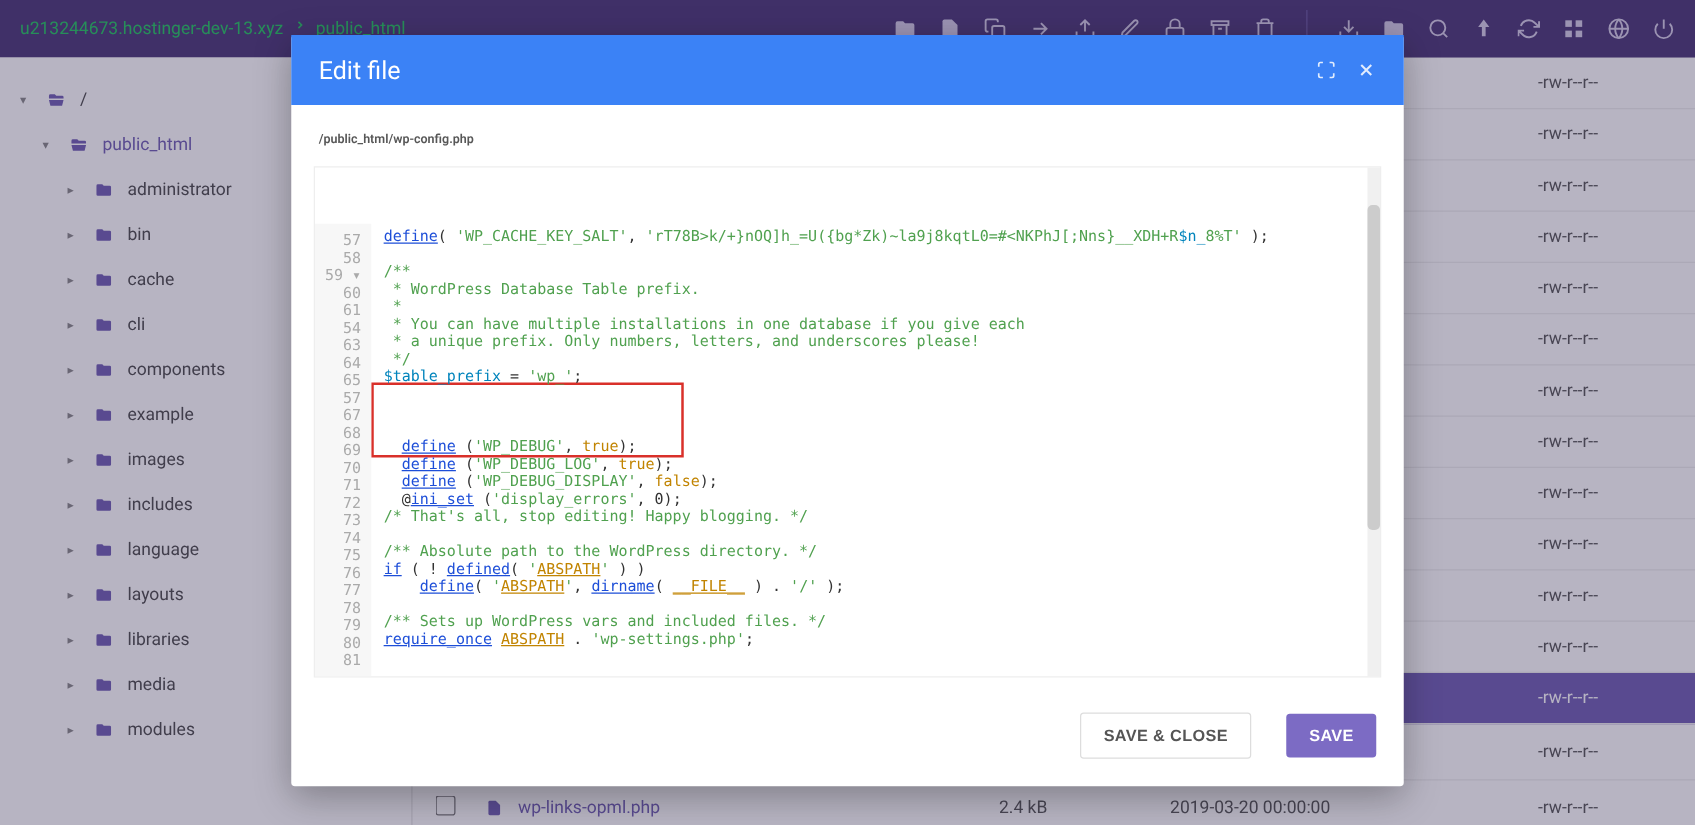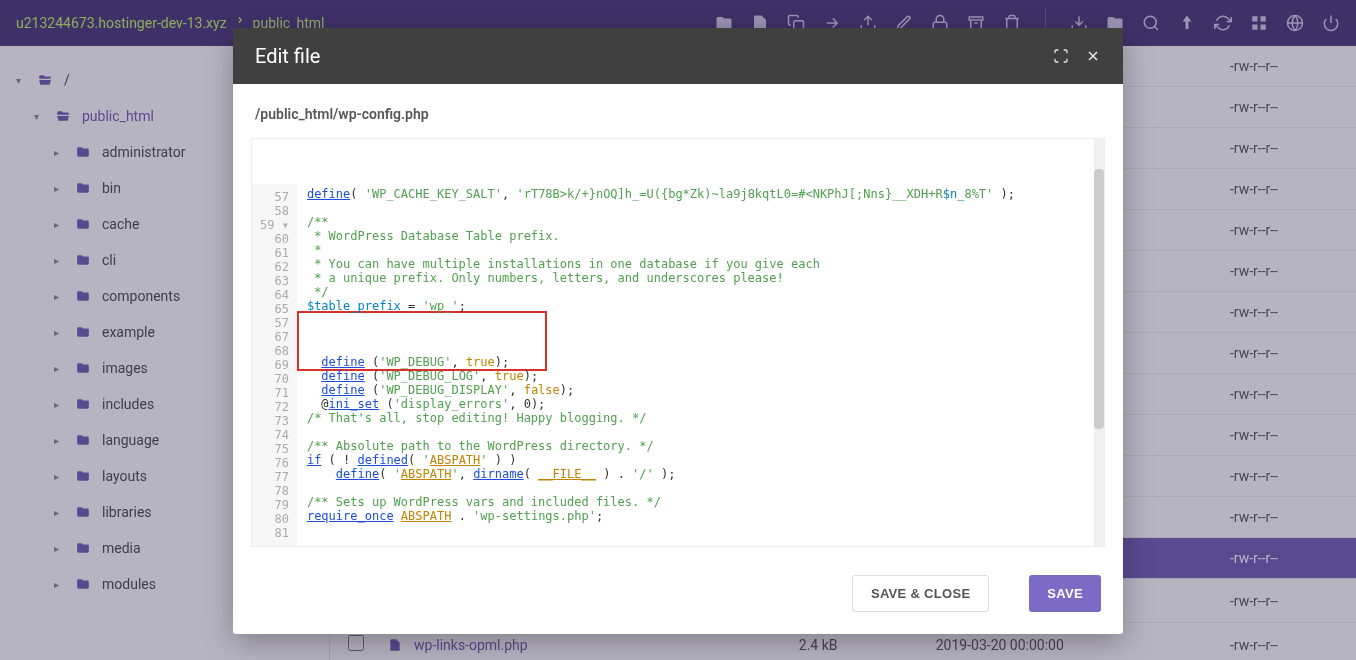--- a/index.html
+++ b/index.html
@@ -1,19 +1,19 @@
 <!DOCTYPE html>
 <html><head>
 <meta charset="utf-8">
 <style>
 * { box-sizing: border-box; margin: 0; padding: 0; }
 body { font-family: -apple-system, BlinkMacSystemFont, "Segoe UI", Roboto, sans-serif; background: #f5f5f5; width: 1356px; height: 660px; overflow: hidden; position: relative; }
 
 .topbar { background: #493576; height: 46px; display: flex; align-items: center; padding: 0 16px; color: #fff; }
-.breadcrumb { color: #bef264; font-size: 14px; flex: 0 0 auto; display: flex; align-items: flex-start; gap: 8px; }
+.breadcrumb { color: #22c55e; font-size: 14px; flex: 0 0 auto; display: flex; align-items: flex-start; gap: 8px; }
 .topbar-spacer { flex: 1; }
 .topbar-icons { display: flex; gap: 18px; align-items: center; }
 .topbar-icons .icon { color: #d4cce7; cursor: pointer; }
 .topbar-divider { width: 1px; height: 30px; background: #6a58a0; margin: 0 6px; }
 
 .main { display: flex; height: calc(100% - 46px); }
 .sidebar { width: 330px; background: #fff; border-right: 1px solid #e5e5e5; padding: 16px 0; overflow-y: auto; }
 .tree-item { display: flex; align-items: center; padding: 10px 12px; font-size: 14px; color: #4a4a4a; cursor: pointer; gap: 10px; }
 .tree-item.lvl0 { padding-left: 16px; }
 .tree-item.lvl1 { padding-left: 34px; }
@@ -29,42 +29,42 @@
 .file-row .fname { flex: 3; display: flex; align-items: center; gap: 12px; }
 .file-row .fsize { flex: 1; }
 .file-row .fdate { flex: 1.5; }
 .file-row .fperm { flex: 1; text-align: right; padding-right: 60px; }
 .file-icon { color: #6f5db3; }
 .fname a { color: #6f5db3; text-decoration: none; }
 input[type=checkbox] { width: 16px; height: 16px; }
 
 .overlay { position: absolute; inset: 0; background: rgba(50,40,80,0.35); display: flex; align-items: flex-start; justify-content: center; }
 .modal { background: #fff; width: 890px; margin-top: 28px; border-radius: 3px; box-shadow: 0 8px 30px rgba(0,0,0,0.3); display: flex; flex-direction: column; }
-.modal-header { background: #404040; color: #fff; padding: 16px 22px; display: flex; align-items: center; }
+.modal-header { background: #3b82f6; color: #fff; padding: 16px 22px; display: flex; align-items: center; }
 .modal-title { font-size: 20px; font-weight: 400; flex: 1; }
 .modal-header .icon { cursor: pointer; margin-left: 16px; opacity: 0.85; }
 .modal-body { padding: 22px 18px 10px; }
-.file-path { font-size: 14px; color: #575757; font-weight: 600; padding: 0 4px 16px; }
+.file-path { font-size: 10px; color: #575757; font-weight: 600; padding: 0 4px 16px; }
 .editor { display: flex; border: 1px solid #eee; font-family: Menlo, Consolas, monospace; font-size: 12px; line-height: 14px; position: relative; }
 .gutter { background: #f7f7f7; color: #aaa; text-align: right; padding: 6px 8px; user-select: none; margin-top: 45px; }
 .gutter div { height: 14px; }
 .code { flex: 1; padding: 6px 10px; white-space: pre; color: #333; position: relative; overflow: hidden; }
 .code div { height: 14px; }
 .code-row { position: relative; }
 .str { color: #50a14f; }
 .cm { color: #50a14f; }
 .var { color: #0184bc; }
 .fn { color: #1d4ed8; text-decoration: underline; }
 .bool { color: #c18401; }
 .const { color: #c18401; text-decoration: underline; }
 .highlight-box { position: absolute; border: 2px solid #d9302a; pointer-events: none; }
-.modal-footer { display: flex; justify-content: flex-end; gap: 0; padding: 18px 22px 22px; }
+.modal-footer { display: flex; justify-content: flex-end; gap: 28px; padding: 18px 22px 22px; align-items: center; }
 .btn { padding: 10px 18px; font-size: 13px; font-weight: 600; border-radius: 3px; cursor: pointer; border: none; letter-spacing: 0.3px; }
 .btn-outline { background: #fff; color: #555; border: 1px solid #ddd; }
-.btn-primary { background: #7c6bc4; color: #fff; margin-left: 40px; }
+.btn-primary { background: #7c6bc4; color: #fff; }
 .scroll-stub { width: 10px; background: #f0f0f0; position: relative; }
 .scroll-thumb { position: absolute; right: 0; width: 10px; background: #ccc; border-radius: 4px; }
 
 svg { display: block; }
 </style>
 </head>
 <body>
 
 <div class="topbar">
   <div class="breadcrumb">
@@ -454,21 +454,21 @@
     </div>
     <div class="modal-body">
       <div class="file-path">/public_html/wp-config.php</div>
       <div class="editor">
         <div class="gutter" id="gutter">
             <div>57</div>
             <div>58</div>
             <div style="white-space: nowrap;">59 ▾</div>
             <div>60</div>
             <div>61</div>
-            <div>62</div>
+            <div>54</div>
             <div>63</div>
             <div>64</div>
             <div>65</div>
             <div>57</div>
             <div>67</div>
             <div>68</div>
             <div>69</div>
             <div>70</div>
             <div>71</div>
             <div>72</div>

